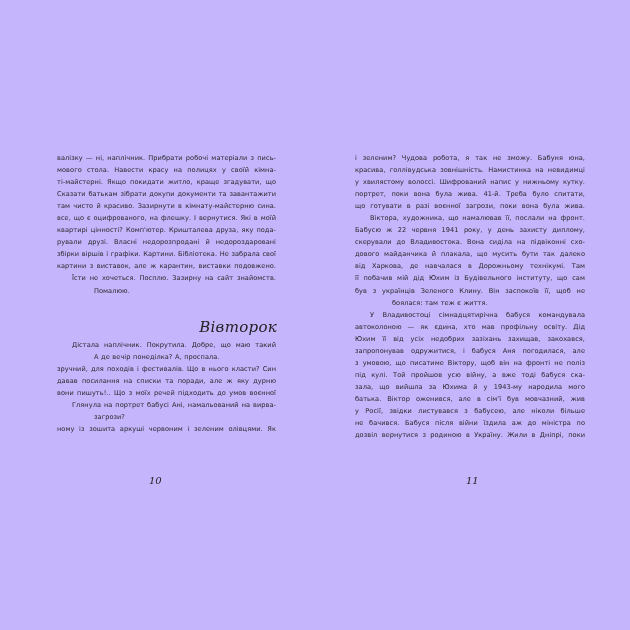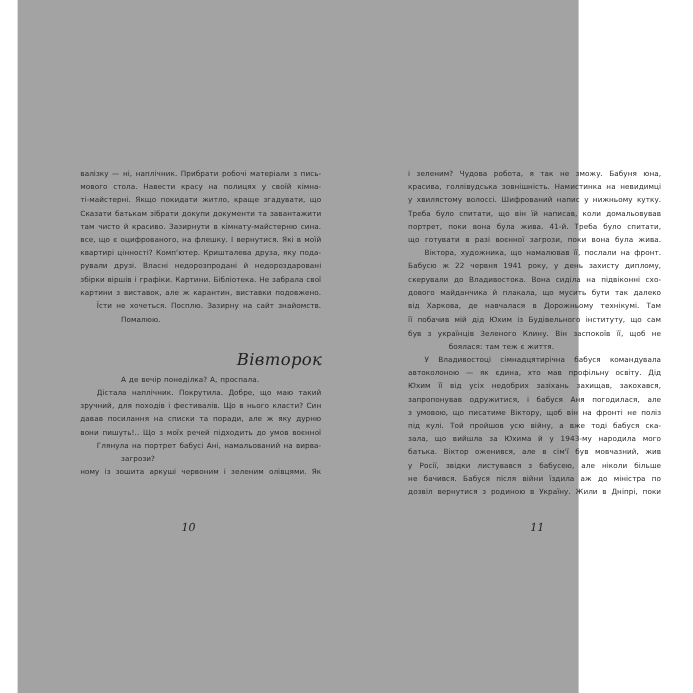--- a/index.html
+++ b/index.html
@@ -10,23 +10,23 @@
     body {
       width: 630px;
       height: 630px;
       position: relative;
       overflow: hidden;
       font-family: "DejaVu Sans", sans-serif;
       color: #2a2a2a;
     }
     .spread {
       position: absolute;
-      left: 16px; top: 0;
-      width: 510px; height: 630px;
-      background: #a3a3a3;
+      left: 0; top: 0;
+      width: 630px; height: 630px;
+      background: #c4b5fd;
     }
     .page {
       position: absolute;
       top: 0;
       height: 630px;
     }
     .page-left { left: 0; width: 315px; }
     .page-right { left: 315px; width: 315px; }
 
     .text-block {
@@ -89,39 +89,38 @@
       <span class="line">рували друзі. Власні недорозпродані й недороздаровані</span>
       <span class="line">збірки віршів і графіки. Картини. Бібліотека. Не забрала свої</span>
       <span class="line">картини з виставок, але ж карантин, виставки подовжено.</span>
       <span class="line indent">Їсти не хочеться. Посплю. Зазирну на сайт знайомств.</span>
       <span class="line last">Помалюю.</span>
     </div>
 
     <div class="heading" style="top:318px;">Вівторок</div>
 
     <div class="text-block" style="top:339px;">
+      <span class="line indent">Дістала наплічник. Покрутила. Добре, що маю такий</span>
       <span class="line last">А де вечір понеділка? А, проспала.</span>
-      <span class="line indent">Дістала наплічник. Покрутила. Добре, що маю такий</span>
       <span class="line">зручний, для походів і фестивалів. Що в нього класти? Син</span>
       <span class="line">давав посилання на списки та поради, але ж яку дурню</span>
       <span class="line">вони пишуть!.. Що з моїх речей підходить до умов воєнної</span>
       <span class="line indent">Глянула на портрет бабусі Ані, намальований на вирва-</span>
       <span class="line last">загрози?</span>
       <span class="line">ному із зошита аркуші червоним і зеленим олівцями. Як</span>
     </div>
 
     <div class="page-number">10</div>
   </div>
 
   <div class="page page-right">
     <div class="text-block" style="top:152px;">
       <span class="line">і зеленим? Чудова робота, я так не зможу. Бабуня юна,</span>
       <span class="line">красива, голлівудська зовнішність. Намистинка на невидимці</span>
       <span class="line">у хвилястому волоссі. Шифрований напис у нижньому кутку.</span>
-      <span class="line">Треба було спитати, що він їй написав, коли домальовував</span>
       <span class="line">портрет, поки вона була жива. 41-й. Треба було спитати,</span>
       <span class="line">що готувати в разі воєнної загрози, поки вона була жива.</span>
       <span class="line indent">Віктора, художника, що намалював її, послали на фронт.</span>
       <span class="line">Бабусю ж 22 червня 1941 року, у день захисту диплому,</span>
       <span class="line">скерували до Владивостока. Вона сиділа на підвіконні схо-</span>
       <span class="line">дового майданчика й плакала, що мусить бути так далеко</span>
       <span class="line">від Харкова, де навчалася в Дорожньому технікумі. Там</span>
       <span class="line">її побачив мій дід Юхим із Будівельного інституту, що сам</span>
       <span class="line">був з українців Зеленого Клину. Він заспокоїв її, щоб не</span>
       <span class="line last">боялася: там теж є життя.</span>

